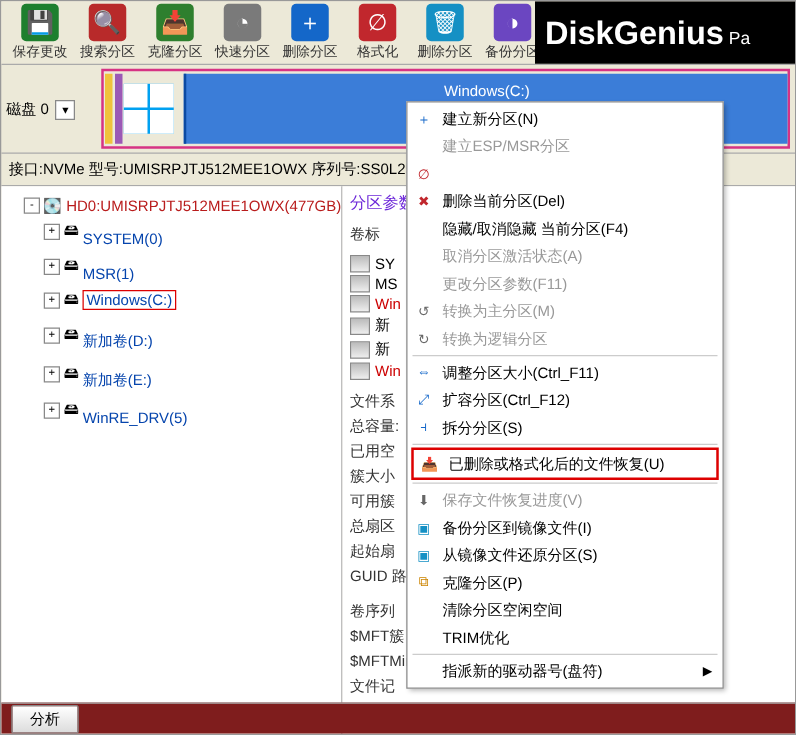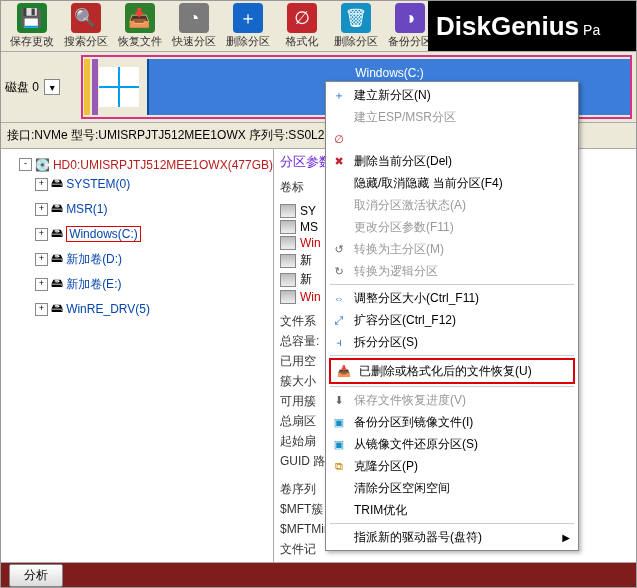--- a/index.html
+++ b/index.html
@@ -25,21 +25,21 @@
   .infoline{padding:4px 6px;border-bottom:1px solid #aaa;font-size:12px;}
   
   .split{display:flex;height:calc(100% - 50px - 70px - 24px);}
   .treepane{width:268px;border-right:1px solid #aaa;background:#fff;overflow:auto;padding:4px 2px;}
   .tree ul{list-style:none;margin:0;padding-left:16px;}
   .tree li{padding:2px 0;white-space:nowrap;}
   .tree .node{display:inline-flex;align-items:center;gap:3px;}
   .tree .tog{width:11px;height:11px;border:1px solid #888;font-size:9px;line-height:9px;text-align:center;display:inline-block;background:#fff;}
   .tree .hdd{color:#b91c1c;}
   .tree .sel{border:1px solid #d00;padding:0 2px;color:#0645ad;}
-  .tree a{color:#0645ad;text-decoration:none;}
+  .tree a{color:#0645ad;text-decoration:none;margin-top:10px;}
   .rightpane{flex:1;background:#fff;padding:4px 6px;overflow:hidden;}
   .rightpane .tabs{color:#6d28d9;font-size:13px;margin-bottom:6px;}
   .kv{line-height:20px;color:#333;}
   .parts{margin:6px 0;}
   .parts .p{display:flex;align-items:center;gap:4px;padding:1px 0;}
   .parts .p .dicon{width:14px;height:12px;background:linear-gradient(#bbb,#eee);border:1px solid #888;}
   .parts .p.win{color:#c00;}
   
   .ctx{position:absolute;left:324px;top:80px;width:252px;background:#fff;border:1px solid #888;box-shadow:2px 2px 4px rgba(0,0,0,.3);padding:2px 0;font-size:12px;z-index:10;}
   .ctx .mi{display:flex;align-items:center;height:22px;padding:0 10px 0 28px;position:relative;white-space:nowrap;}
@@ -61,21 +61,21 @@
       <div class="tbtn">
         <div class="ic" style="background:#1e7f2e">💾</div>
         <span class="lbl">保存更改</span>
       </div>
       <div class="tbtn">
         <div class="ic" style="background:#b82a2a">🔍</div>
         <span class="lbl">搜索分区</span>
       </div>
       <div class="tbtn">
         <div class="ic" style="background:#2e7f2e">📥</div>
-        <span class="lbl">恢复文件</span>
+        <span class="lbl">克隆分区</span>
       </div>
       <div class="tbtn">
         <div class="ic" style="background:#7a7a7a">◔</div>
         <span class="lbl">快速分区</span>
       </div>
       <div class="tbtn">
         <div class="ic" style="background:#1467c9">＋</div>
         <span class="lbl">删除分区</span>
       </div>
       <div class="tbtn">

